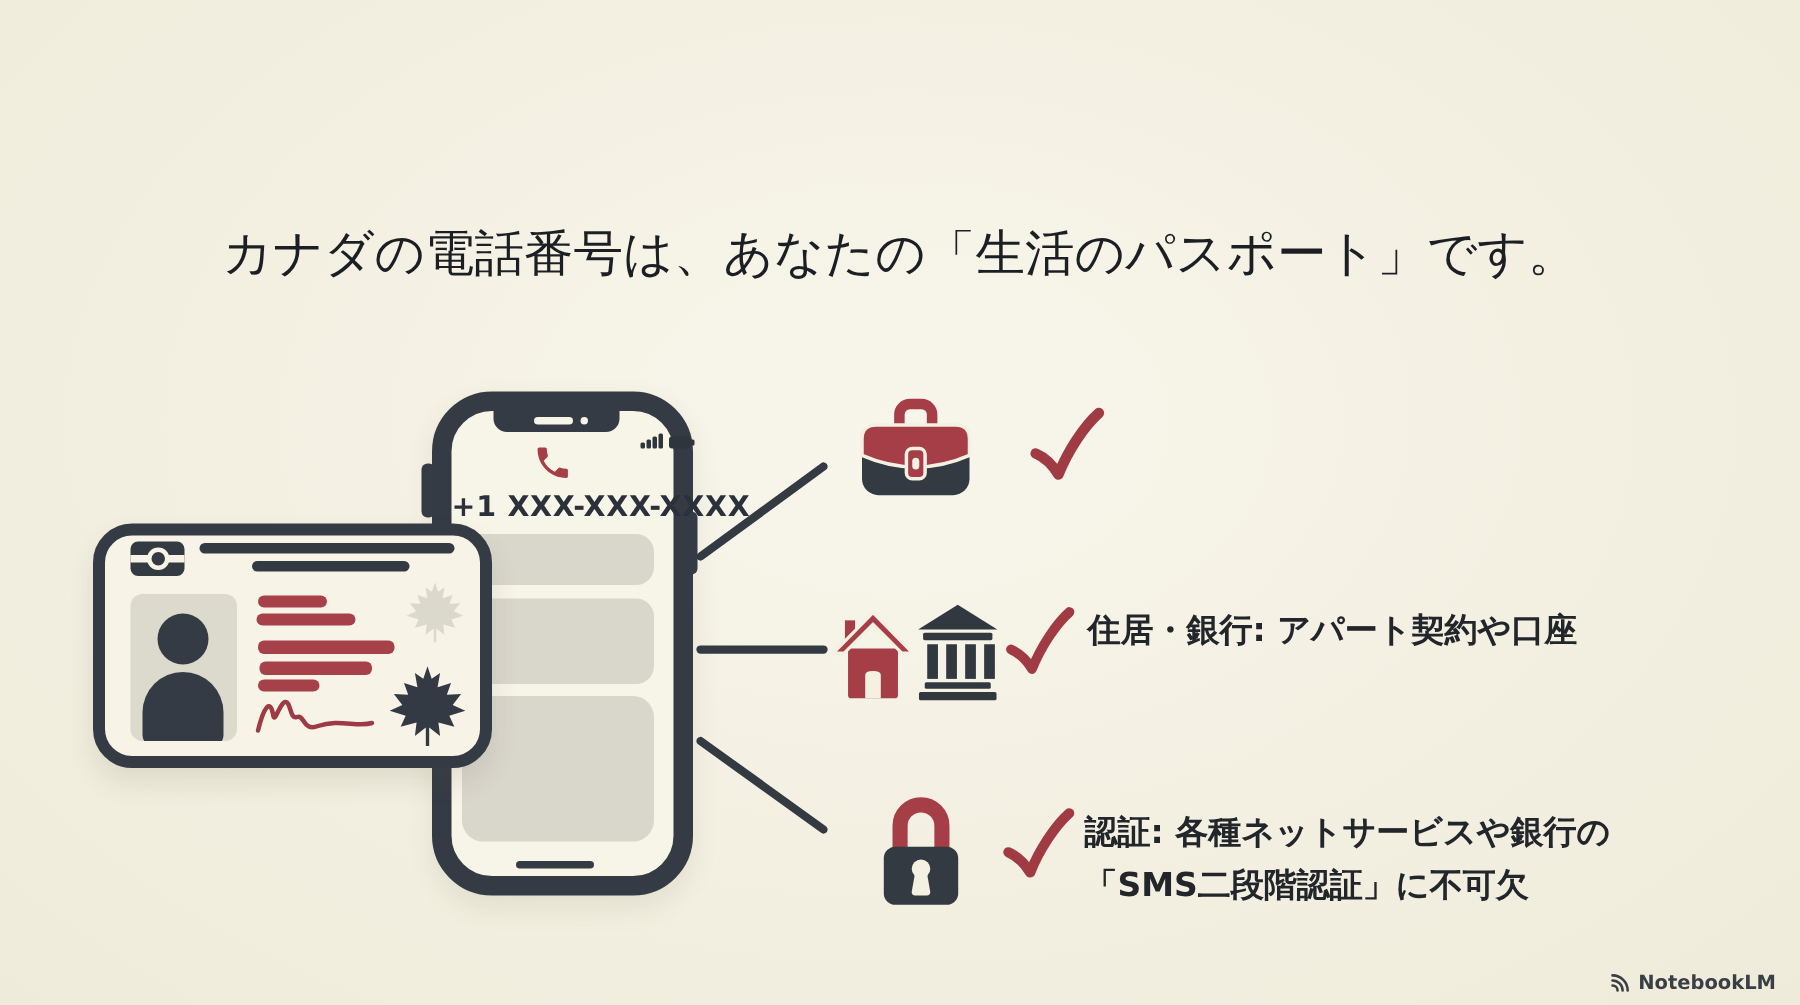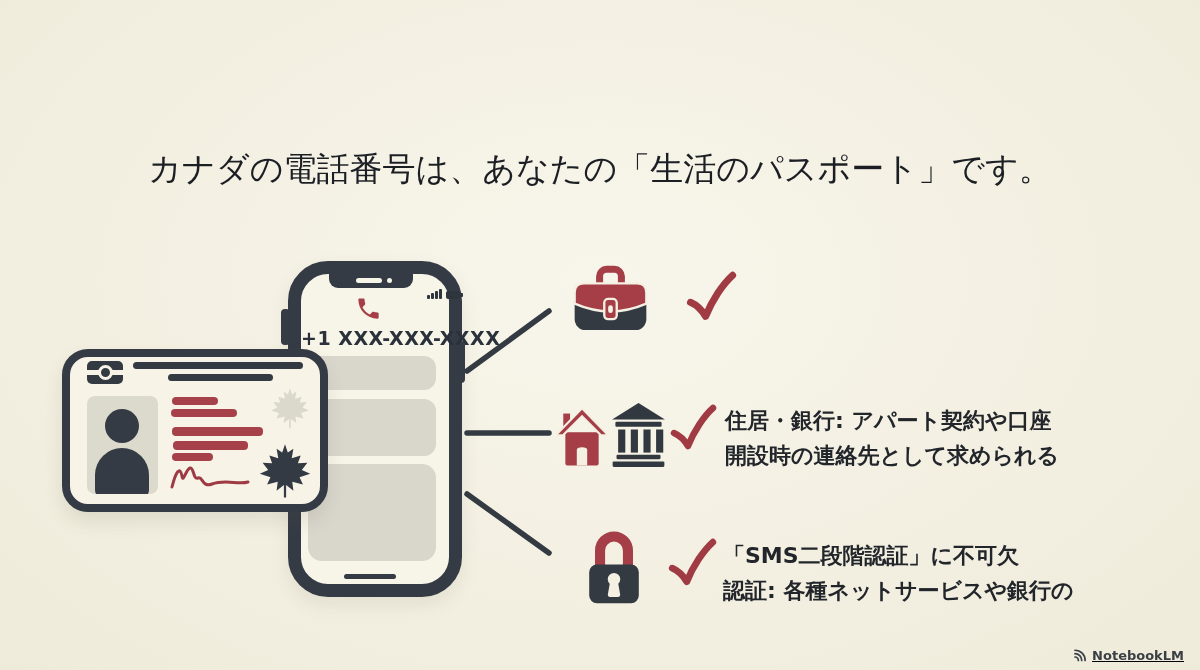--- a/index.html
+++ b/index.html
@@ -78,21 +78,21 @@
   .icon-lock  { left:583px; top:525px; width:62px; height:82px; }
   .check { position:absolute; }
   .check.c1 { left:684px; top:268px; width:54px; height:60px; }
   .check.c2 { left:668px; top:404px; width:50px; height:50px; }
   .check.c3 { left:666px; top:538px; width:52px; height:52px; }
   .b-text { position:absolute; font-size:22px; font-weight:bold; color:#22262b; line-height:35px; white-space:nowrap; }
   .b-text.t1 { left:727px; top:266px; }
   .b-text.t2 { left:725px; top:403px; }
   .b-text.t3 { left:723px; top:538px; }
   
-  .footer { position:absolute; right:16px; bottom:7px; display:flex; align-items:center; gap:5px;text-decoration:underline; }
+  .footer { position:absolute; right:16px; bottom:7px; display:flex; align-items:center; gap:5px; }
   .footer .brand { font-size:13px; font-weight:600; color:#3a3f46; }
 </style>
 </head>
 <body>
 
 <div class="slide">
 
   <div class="subtitle">カナダの電話番号は、あなたの「生活のパスポート」です。</div>
 
   <div class="side-btn left"></div>
@@ -180,35 +180,34 @@
     <rect x="59" y="50" width="13" height="42" fill="#32383f"></rect>
     <rect x="82" y="50" width="13" height="42" fill="#32383f"></rect>
     <rect x="10" y="96" width="80" height="8" rx="2" fill="#32383f"></rect>
     <rect x="3" y="108" width="94" height="10" rx="2" fill="#32383f"></rect>
   </svg>
   <svg class="check c2" viewBox="0 0 100 100">
     <path d="M12 58 C26 64 34 74 40 84 C52 54 72 24 90 8" fill="none" stroke="#a03b44" stroke-width="13" stroke-linecap="round" stroke-linejoin="round"></path>
   </svg>
   <div class="b-text t2">
     <div>住居・銀行: アパート契約や口座</div>
-    <div>開設時の連絡先として求められる</div>
   </div>
 
   <svg class="b-icon icon-lock" viewBox="0 0 80 104">
     <path d="M22 56 V32 a18 18 0 0 1 36 0 V56" fill="none" stroke="#a63e47" stroke-width="13"></path>
     <rect x="8" y="50" width="64" height="50" rx="10" fill="#333a42"></rect>
     <circle cx="40" cy="69" r="8" fill="#f4f1e3"></circle>
     <path d="M35 72 h10 l3 17 a3 3 0 0 1 -3 3 h-10 a3 3 0 0 1 -3 -3 Z" fill="#f4f1e3"></path>
   </svg>
   <svg class="check c3" viewBox="0 0 100 100">
     <path d="M12 58 C26 64 34 74 40 84 C52 54 72 24 90 8" fill="none" stroke="#a03b44" stroke-width="13" stroke-linecap="round" stroke-linejoin="round"></path>
   </svg>
   <div class="b-text t3">
+    <div>認証: 各種ネットサービスや銀行の</div>
     <div>「SMS二段階認証」に不可欠</div>
-    <div>認証: 各種ネットサービスや銀行の</div>
   </div>
 
   <div class="footer">
     <svg width="15" height="15" viewBox="0 0 20 20">
       <path d="M4 12 A4.5 4.5 0 0 1 8.5 16.5" fill="none" stroke="#3a3f46" stroke-width="2.3" stroke-linecap="round"></path>
       <path d="M4 7.5 A9 9 0 0 1 13 16.5" fill="none" stroke="#3a3f46" stroke-width="2.3" stroke-linecap="round"></path>
       <path d="M4 3 A13.5 13.5 0 0 1 17.5 16.5" fill="none" stroke="#3a3f46" stroke-width="2.3" stroke-linecap="round"></path>
     </svg>
     <span class="brand">NotebookLM</span>
   </div>

